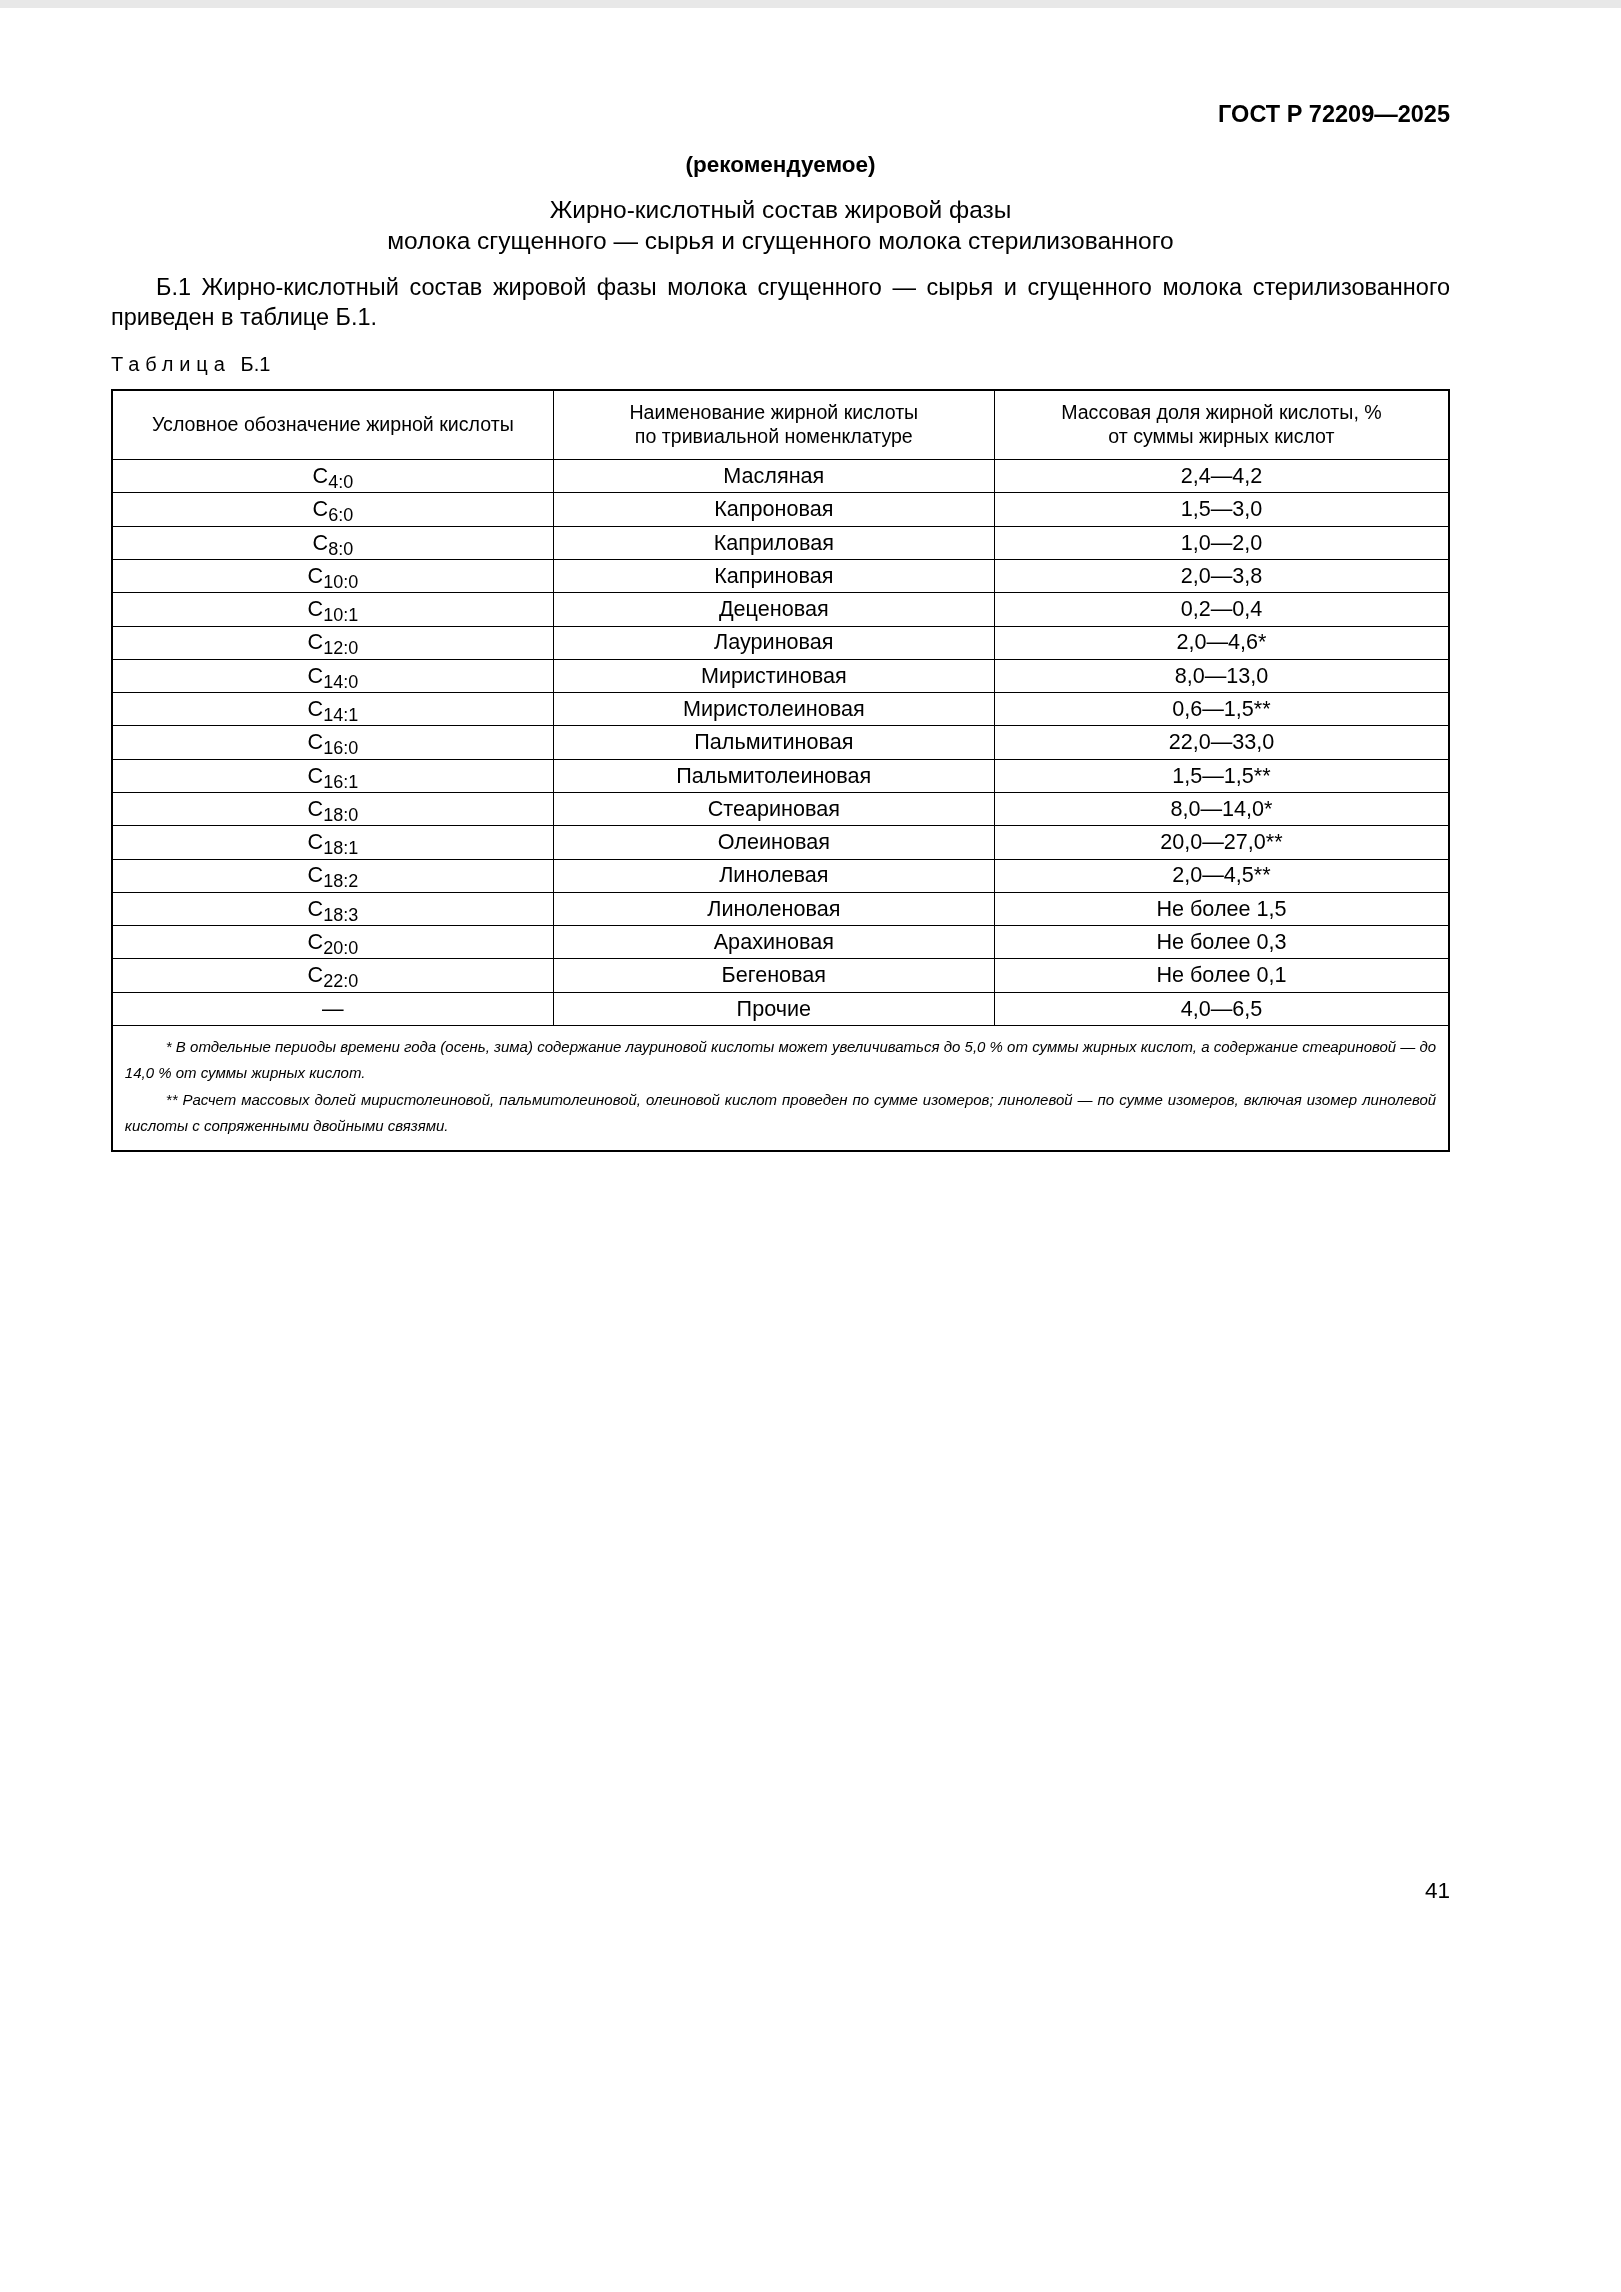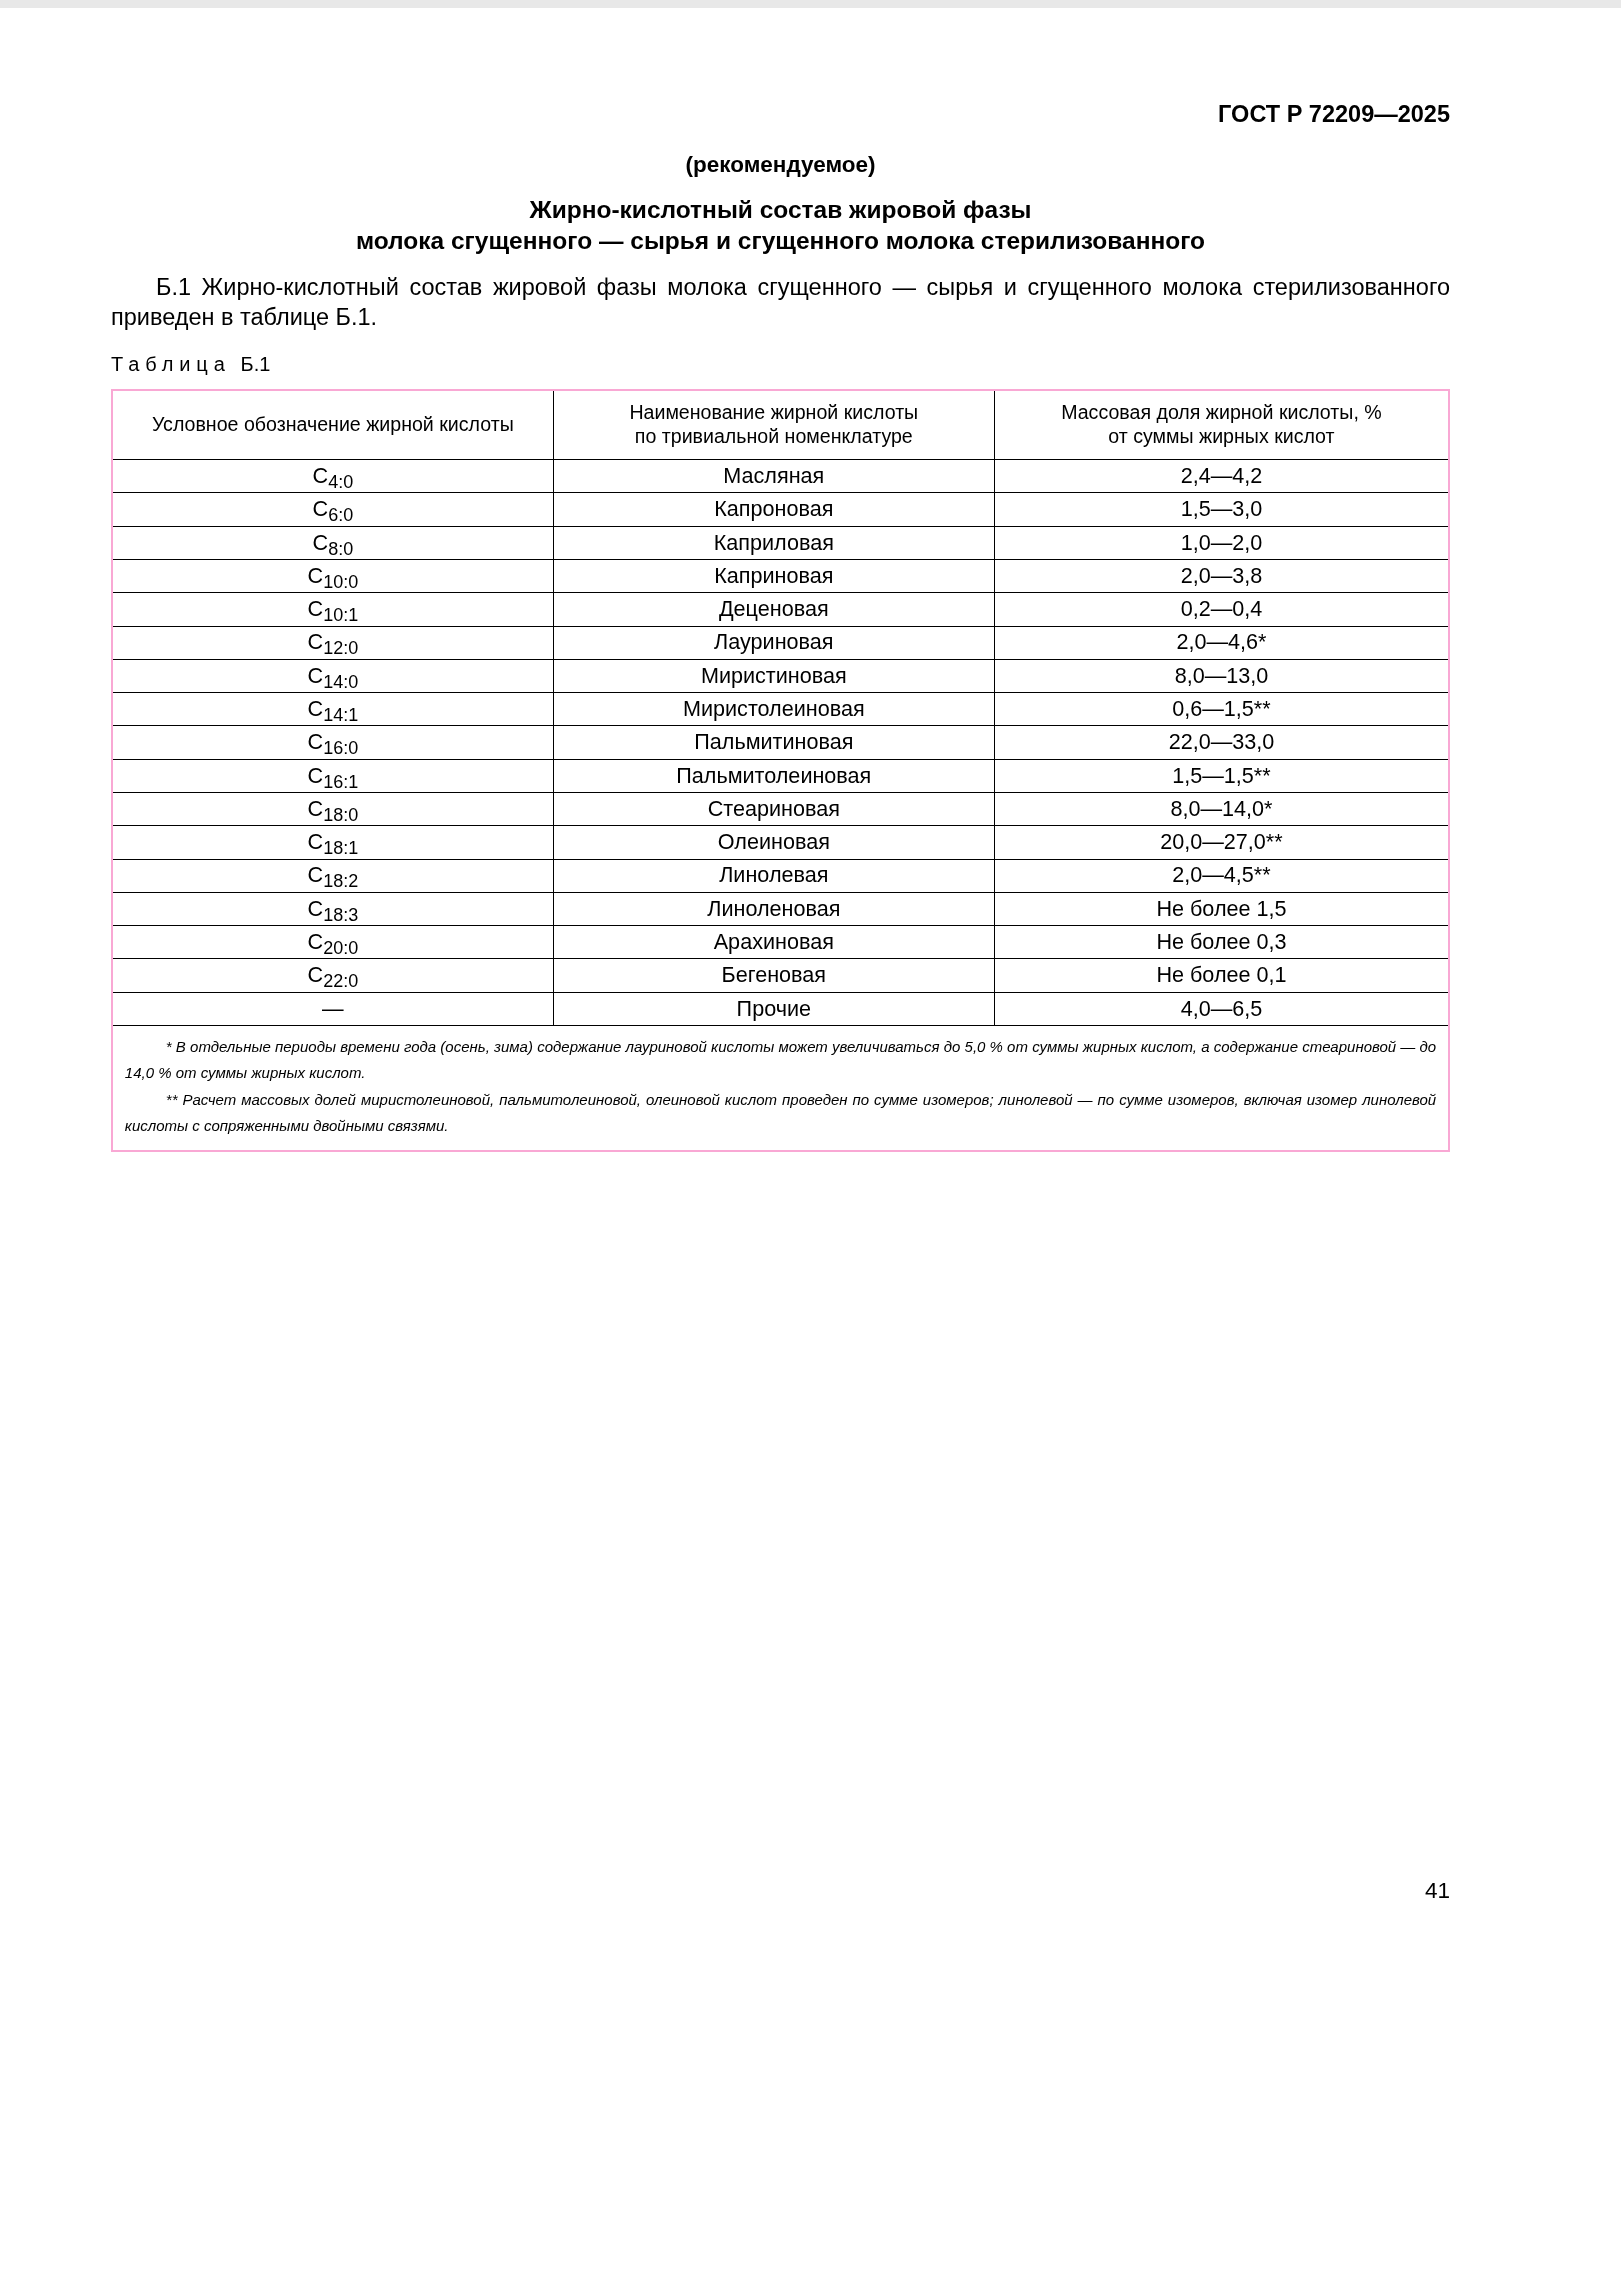--- a/index.html
+++ b/index.html
@@ -25,21 +25,21 @@
   .appendix-block {
     margin-top: 23.5px;
     text-align: center;
     font-weight: bold;
     font-size: 22.5px;
     line-height: 27.4px;
   }
   .doc-title {
     margin: 15.7px 0 0 0;
     text-align: center;
-    font-weight: bold;
+    font-weight: normal;
     font-size: 24.5px;
     line-height: 31px;
   }
   .intro {
     margin: 15.7px 0 0 0;
     font-size: 23.5px;
     line-height: 30px;
     text-align: justify;
     text-indent: 45px;
   }
@@ -49,21 +49,21 @@
     line-height: 27.4px;
   }
   .table-caption .spaced {
     letter-spacing: 5.9px;
     margin-right: 9.8px;
   }
   table.gost {
     margin-top: 9.8px;
     width: 100%;
     border-collapse: collapse;
-    border: 2px solid #f9a8d4;
+    border: 2px solid #000000;
   }
   table.gost th, table.gost td {
     border: 1px solid #000;
   }
   table.gost th {
     font-weight: normal;
     font-size: 19.6px;
     line-height: 23.5px;
     text-align: center;
     vertical-align: middle;

